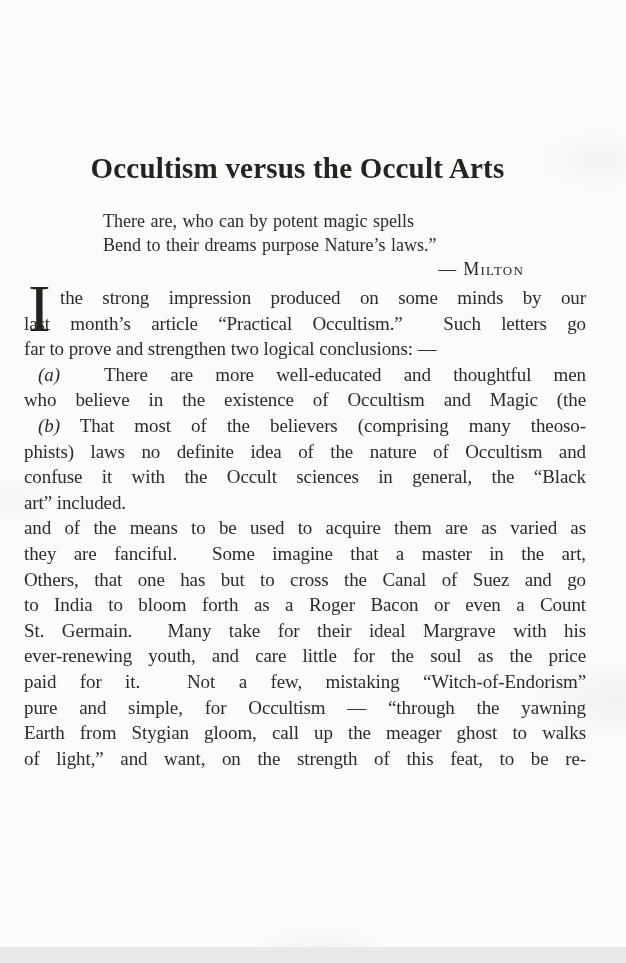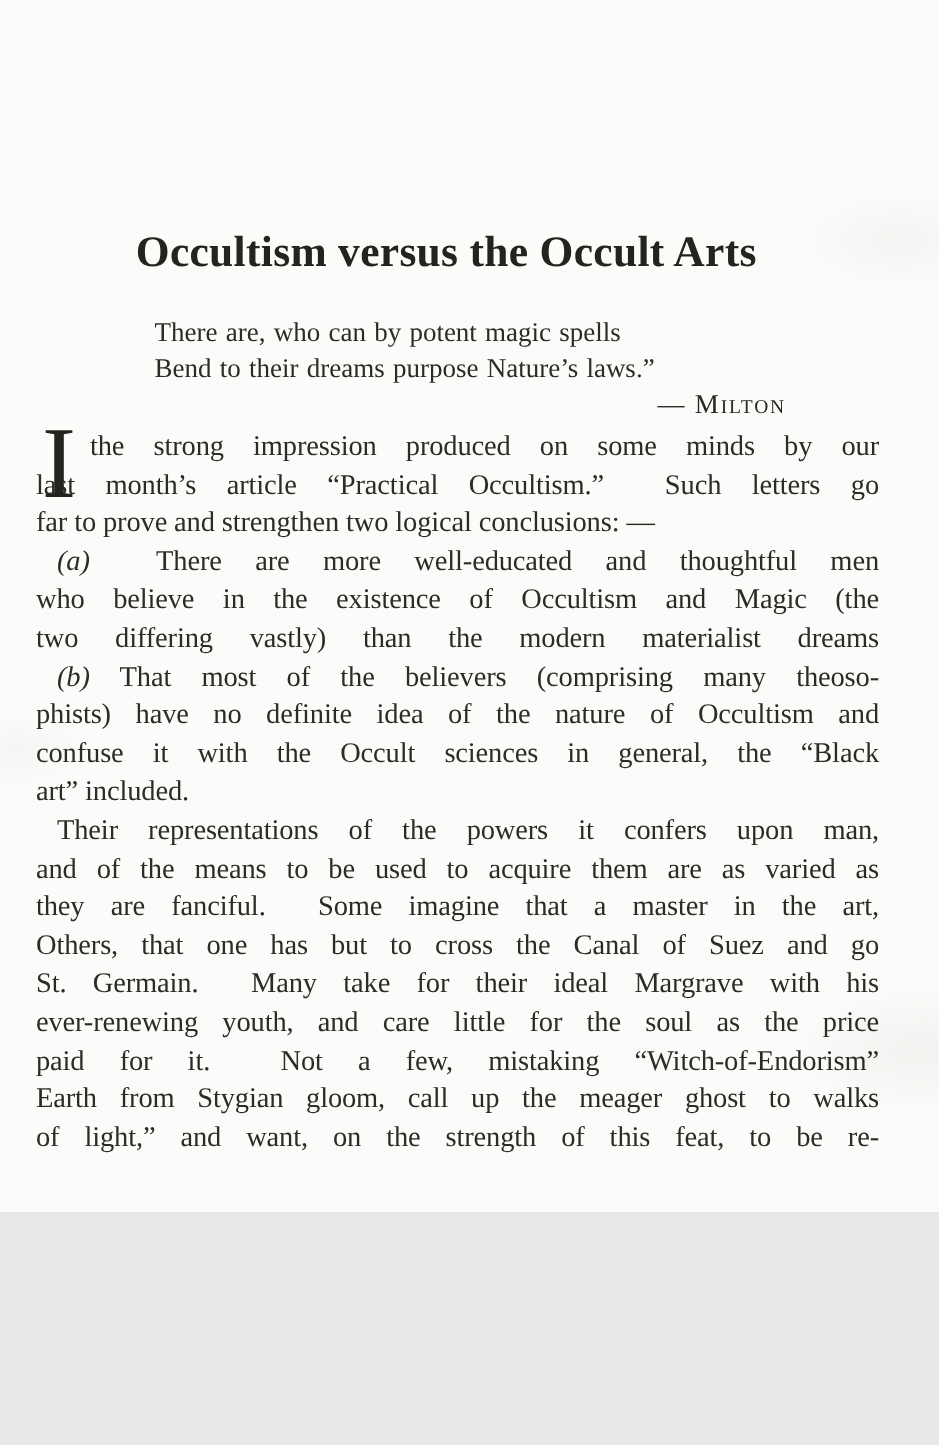--- a/index.html
+++ b/index.html
@@ -3,21 +3,21 @@
 <meta charset="utf-8">
 <style>
   html, body { margin: 0; padding: 0; }
   body {
     width: 626px; height: 963px;
     background: #e8e8e6;
     font-family: "Liberation Serif", "DejaVu Serif", serif;
   }
   .page {
     position: relative;
-    width: 626px; height: 808px;
+    width: 626px; height: 947px;
     overflow: hidden;
     color: #2d2b27;
     background:
       radial-gradient(ellipse 90px 45px at 600px 160px, rgba(60,60,55,0.04), transparent 70%),
       radial-gradient(ellipse 120px 60px at 615px 700px, rgba(60,60,55,0.05), transparent 70%),
       radial-gradient(ellipse 100px 40px at 320px 952px, rgba(60,60,55,0.04), transparent 70%),
       radial-gradient(ellipse 70px 35px at 10px 500px, rgba(60,60,55,0.03), transparent 70%),
       #fbfbf9;
   }
   .content {
@@ -96,31 +96,31 @@
     <div class="attribution">— Milton</div>
 
     <div class="article-body">
       <span class="dropcap">I</span>
       <div>
           <div class="line j dc"><span>the strong impression produced on some minds by our</span></div>
           <div class="line j"><span>last month’s article “Practical Occultism.”&nbsp; Such letters go</span></div>
           <div class="line nj"><span>far to prove and strengthen two logical conclusions: —</span></div>
           <div class="line j in"><span class="it">(a)</span><span>&nbsp; There are more well-educated and thoughtful men</span></div>
           <div class="line j"><span>who believe in the existence of Occultism and Magic (the</span></div>
-          <div class="line j"><span>two differing vastly) than the modern materialist dreams</span></div>
           <div class="line j in"><span class="it">(b)</span><span> That most of the believers (comprising many theoso-</span></div>
-          <div class="line j"><span>phists) have no definite idea of the nature of Occultism and</span></div>
+          <div class="line j"><span>phists) laws no definite idea of the nature of Occultism and</span></div>
           <div class="line j"><span>confuse it with the Occult sciences in general, the “Black</span></div>
           <div class="line nj"><span>art” included.</span></div>
-          <div class="line j in"><span>Their representations of the powers it confers upon man,</span></div>
           <div class="line j"><span>and of the means to be used to acquire them are as varied as</span></div>
           <div class="line j"><span>they are fanciful.&nbsp; Some imagine that a master in the art,</span></div>
           <div class="line j"><span>Others, that one has but to cross the Canal of Suez and go</span></div>
+          <div class="line j"><span>to India to bloom forth as a Roger Bacon or even a Count</span></div>
           <div class="line j"><span>St. Germain.&nbsp; Many take for their ideal Margrave with his</span></div>
           <div class="line j"><span>ever-renewing youth, and care little for the soul as the price</span></div>
           <div class="line j"><span>paid for it.&nbsp; Not a few, mistaking “Witch-of-Endorism”</span></div>
+          <div class="line j"><span>pure and simple, for Occultism — “through the yawning</span></div>
           <div class="line j"><span>Earth from Stygian gloom, call up the meager ghost to walks</span></div>
           <div class="line j"><span>of light,” and want, on the strength of this feat, to be re-</span></div>
         </div>
     </div>
 
   </div>
 </div>
 
 </body></html>

